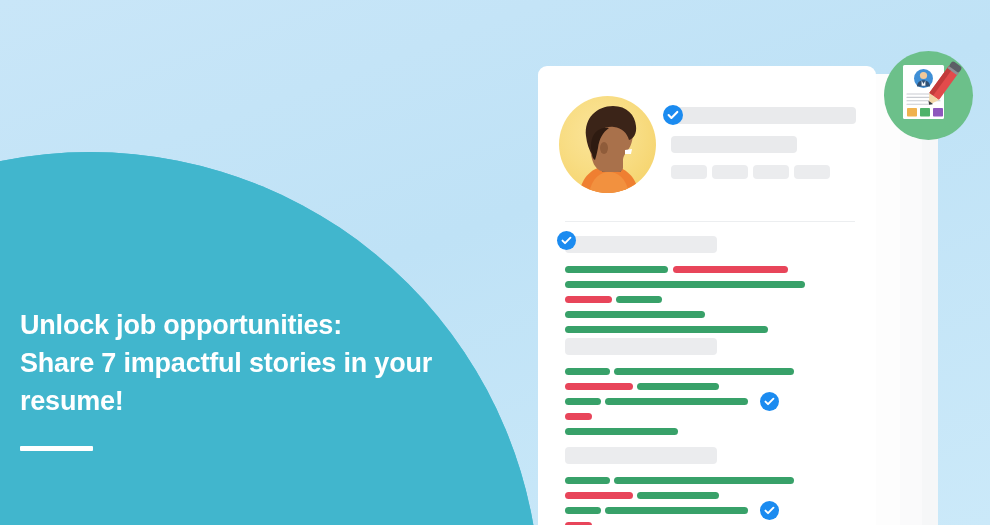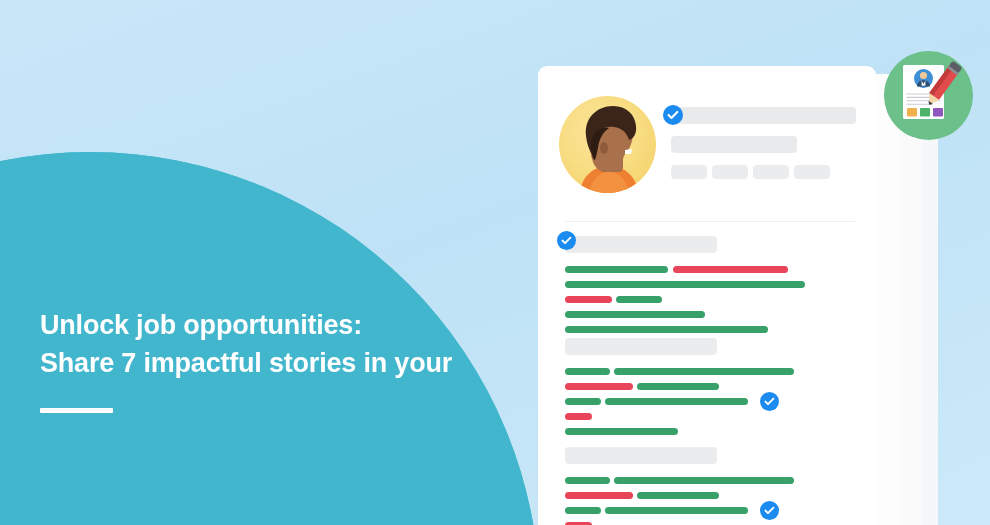--- a/index.html
+++ b/index.html
@@ -32,21 +32,21 @@
     top: 152px;
     width: 900px;
     height: 900px;
     border-radius: 50%;
     background: #41b6cd;
   }
 
   
   .headline-block {
     position: absolute;
-    left: 40px;
+    left: 20px;
     top: 306px;
     width: 470px;
     z-index: 6;
   }
   .headline {
     margin: 0;
     color: #ffffff;
     font-size: 27px;
     line-height: 38px;
     font-weight: bold;
@@ -311,20 +311,21 @@
         </div>
       </div>
   </div>
 
   <div class="bg-teal-overlay"></div>
 
   <div class="headline-block">
     <h1 class="headline">
       <span class="headline-line">Unlock job opportunities:</span>
       <span class="headline-line">Share 7 impactful stories in your</span>
+      <span class="headline-line">resume!</span>
     </h1>
     <div class="headline-rule"></div>
   </div>
 
   <div class="resume-badge">
     <svg viewBox="0 0 89 89" xmlns="http://www.w3.org/2000/svg" aria-hidden="true">
       <g>
         <rect x="19" y="14" width="41" height="54" rx="1.5" fill="#ffffff"></rect>
         <circle cx="39.5" cy="27.5" r="9.5" fill="#3f8fd6"></circle>
         <circle cx="39.5" cy="24.5" r="3.6" fill="#f0c89a"></circle>

